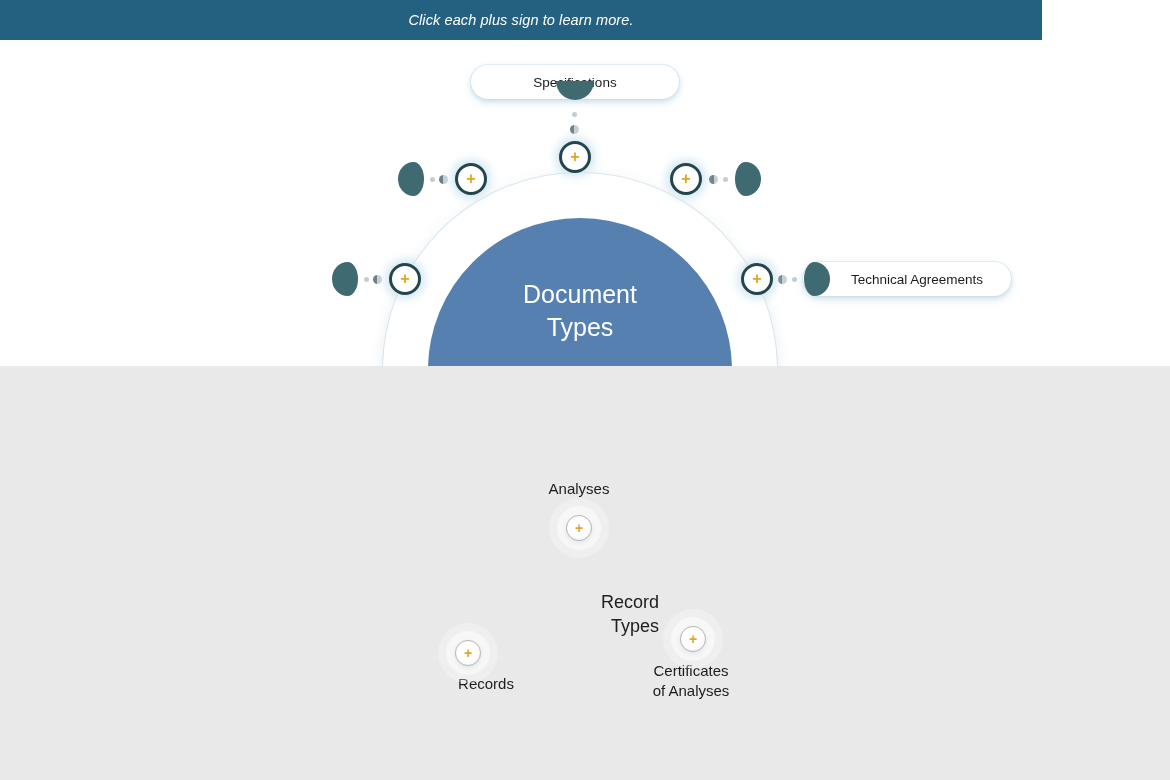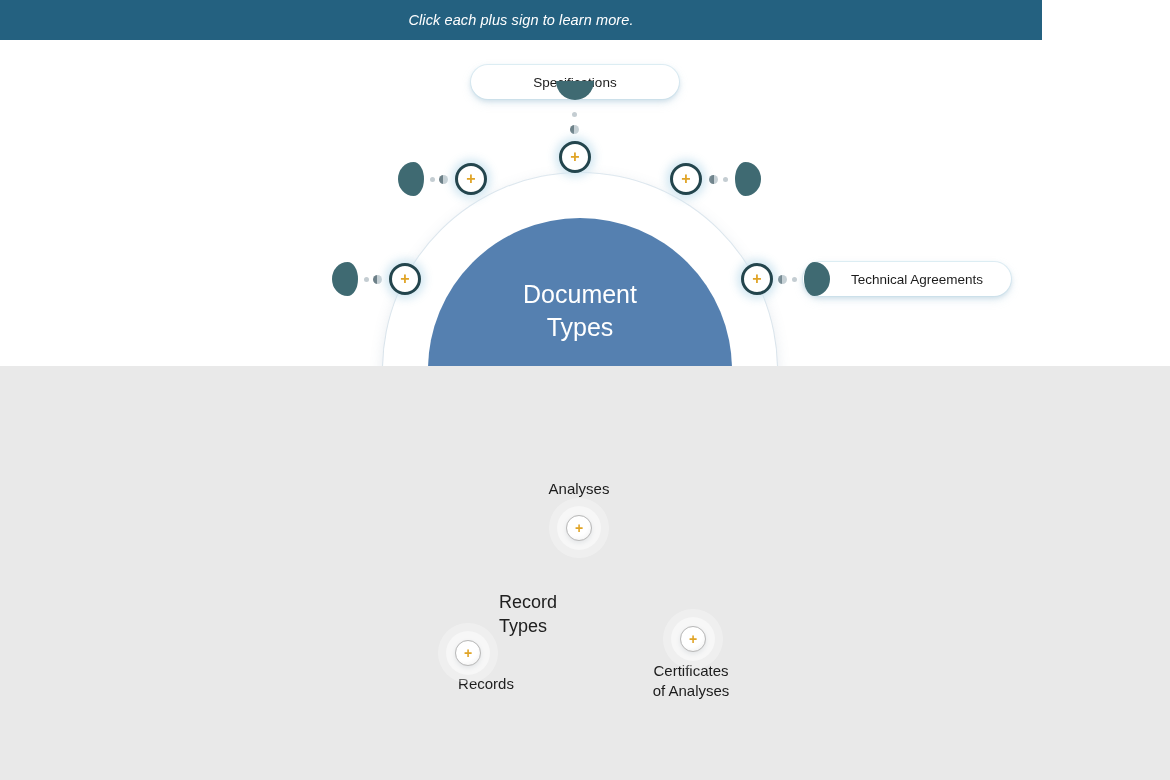--- a/index.html
+++ b/index.html
@@ -186,21 +186,21 @@
   .node-label {
     position: absolute;
     text-align: center;
     color: #1c1c1c;
     font-size: 15px;
     line-height: 1.3;
     white-space: nowrap;
   }
   .center-label {
     position: absolute;
-    text-align: left;
+    text-align: right;
     color: #202020;
     font-size: 18px;
     line-height: 1.35;
   }
   .plus-rec {
     position: absolute;
     width: 26px; height: 26px;
     border-radius: 50%;
     background: radial-gradient(circle at 38% 32%, #ffffff 55%, #ededed 100%);
     border: 1px solid #b9b9b9;

